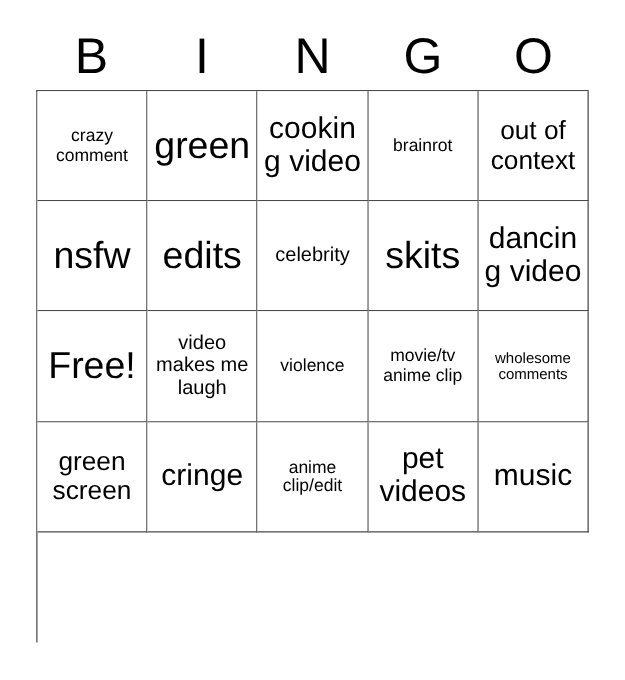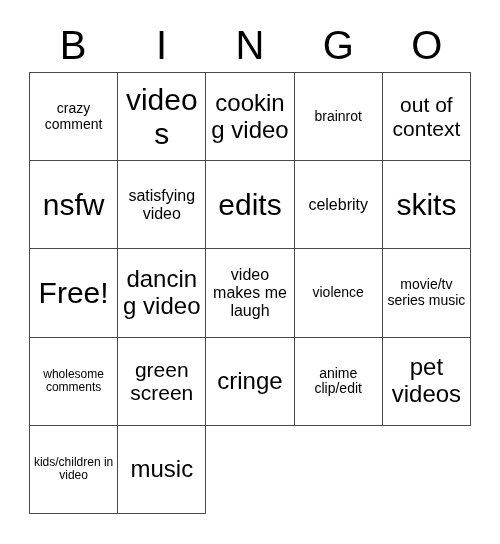--- a/index.html
+++ b/index.html
@@ -103,81 +103,75 @@
     <div class="header-letter">G</div>
     <div class="header-letter">O</div>
   </div>
 
   <div class="bingo-grid">
 
     <div class="bingo-cell">
       <span class="cell-text fs-xs">crazy comment</span>
     </div>
     <div class="bingo-cell">
-      <span class="cell-text fs-xxl">videos</span>
+      <span class="cell-text fs-xxl">green</span>
     </div>
     <div class="bingo-cell">
       <span class="cell-text fs-xl">cooking video</span>
     </div>
     <div class="bingo-cell">
       <span class="cell-text fs-m">brainrot</span>
     </div>
 
     <div class="bingo-cell">
       <span class="cell-text fs-l">out of context</span>
     </div>
     <div class="bingo-cell">
       <span class="cell-text fs-xxl">nsfw</span>
     </div>
     <div class="bingo-cell">
-      <span class="cell-text fs-s">satisfying video</span>
-    </div>
-    <div class="bingo-cell">
       <span class="cell-text fs-xxl">edits</span>
     </div>
 
     <div class="bingo-cell">
       <span class="cell-text fs-s">celebrity</span>
     </div>
     <div class="bingo-cell">
       <span class="cell-text fs-xxl">skits</span>
     </div>
     <div class="bingo-cell">
-      <span class="cell-text fs-xxl">Free!</span>
+      <span class="cell-text fs-xl">dancing video</span>
     </div>
     <div class="bingo-cell">
-      <span class="cell-text fs-xl">dancing video</span>
+      <span class="cell-text fs-xxl">Free!</span>
     </div>
 
     <div class="bingo-cell">
       <span class="cell-text fs-s">video makes me laugh</span>
     </div>
     <div class="bingo-cell">
       <span class="cell-text fs-m">violence</span>
     </div>
     <div class="bingo-cell">
-      <span class="cell-text fs-m">movie/tv series music</span>
+      <span class="cell-text fs-m">movie/tv anime clip</span>
     </div>
     <div class="bingo-cell">
       <span class="cell-text fs-xxs">wholesome comments</span>
     </div>
     <div class="bingo-cell">
       <span class="cell-text fs-l">green screen</span>
     </div>
 
     <div class="bingo-cell">
       <span class="cell-text fs-xl">cringe</span>
     </div>
     <div class="bingo-cell">
       <span class="cell-text fs-m">anime clip/edit</span>
     </div>
     <div class="bingo-cell">
       <span class="cell-text fs-xl">pet videos</span>
     </div>
     <div class="bingo-cell">
-      <span class="cell-text fs-xxs">kids/children in video</span>
-    </div>
-    <div class="bingo-cell">
       <span class="cell-text fs-xl">music</span>
     </div>
 
   </div>
 </div>
 
 </body></html>

